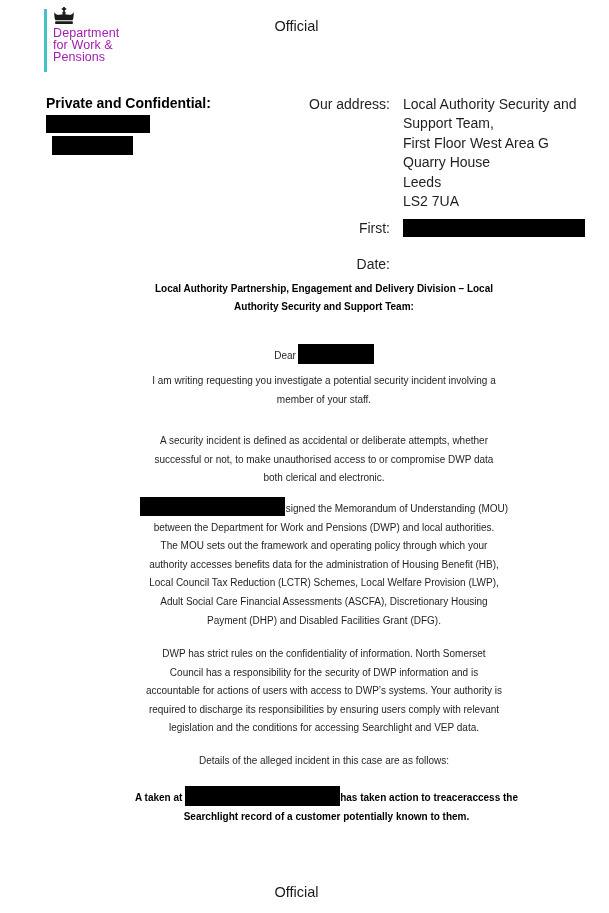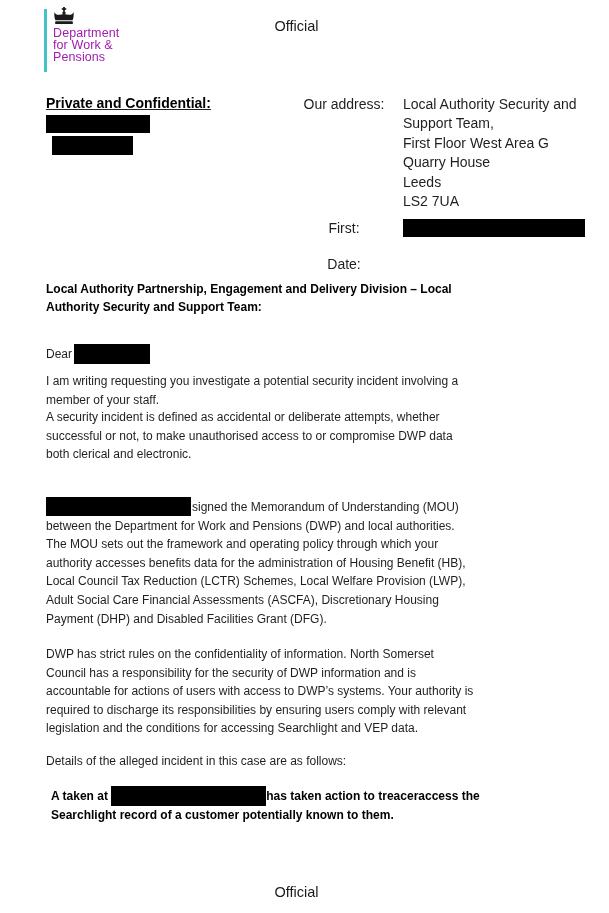--- a/index.html
+++ b/index.html
@@ -11,42 +11,42 @@
 
   
   .classification { position:absolute; left:0; width:609px; text-align:center; font-size:14.5px; color:#1a1a1a; transform:translateX(-8px); }
   .classification.top { top:18px; }
   .classification.bottom { top:884px; }
   .logo-bar { position:absolute; left:44px; top:9px; width:3px; height:63px; background:var(--teal); }
   .crown { position:absolute; left:53px; top:7px; }
   .logo-text { position:absolute; left:53px; top:27px; font-size:12.5px; line-height:12.1px; color:#a21caf; letter-spacing:0.1px; }
 
   
-  .recipient { position:absolute; left:46px; top:95px;text-decoration:underline; }
+  .recipient { position:absolute; left:46px; top:95px; }
   .recipient-label { font-size:14px; font-weight:bold; color:#000; }
   .bar { background:var(--redact); }
   .recipient .bar1 { width:104px; height:18px; margin-top:4px; }
   .recipient .bar2 { width:81px; height:19px; margin-top:3px; margin-left:6px; }
 
   .sender { position:absolute; left:298px; top:95px; font-size:14px; }
   .sender-row { display:flex; align-items:flex-start; }
-  .sender-label { width:92px; text-align:center; flex:0 0 92px; line-height:19.4px; }
+  .sender-label { width:92px; text-align:right; flex:0 0 92px; line-height:19.4px; }
   .sender-value { margin-left:13px; width:190px; line-height:19.4px; }
   .sender-row.email { margin-top:8px; }
   .sender-row.email .bar { width:182px; height:18px; margin-left:13px; }
   .sender-row.date { margin-top:16px; }
 
   
-  .block { position:absolute; left:46px; width:556px; font-size:12px; line-height:18.6px; }
+  .block { position:absolute; left:46px; width:556px; font-size:10px; line-height:18.6px;text-align:center; }
   .bold { font-weight:bold; color:#000; }
   .heading { top:280px; line-height:18.4px; }
   .salutation { top:344px; }
   .salutation .bar { display:inline-block; width:76px; height:20px; vertical-align:text-bottom; margin-left:2px; margin-bottom:-3px; }
   .p1 { top:372px; }
-  .p2 { top:408px; }
+  .p2 { top:432px; }
   .p3 { top:497px; }
   .p3 .bar { display:inline-block; width:145px; height:19px; vertical-align:text-bottom; margin-bottom:-2px; margin-right:1px; }
   .p4 { top:645px; }
   .p5 { top:752px; }
   .incident { top:786px; padding-left:5px; line-height:19px; }
   .incident .bar { display:inline-block; width:155px; height:20px; vertical-align:text-bottom; margin-bottom:-3px; }
 </style>
 </head>
 <body>
 

